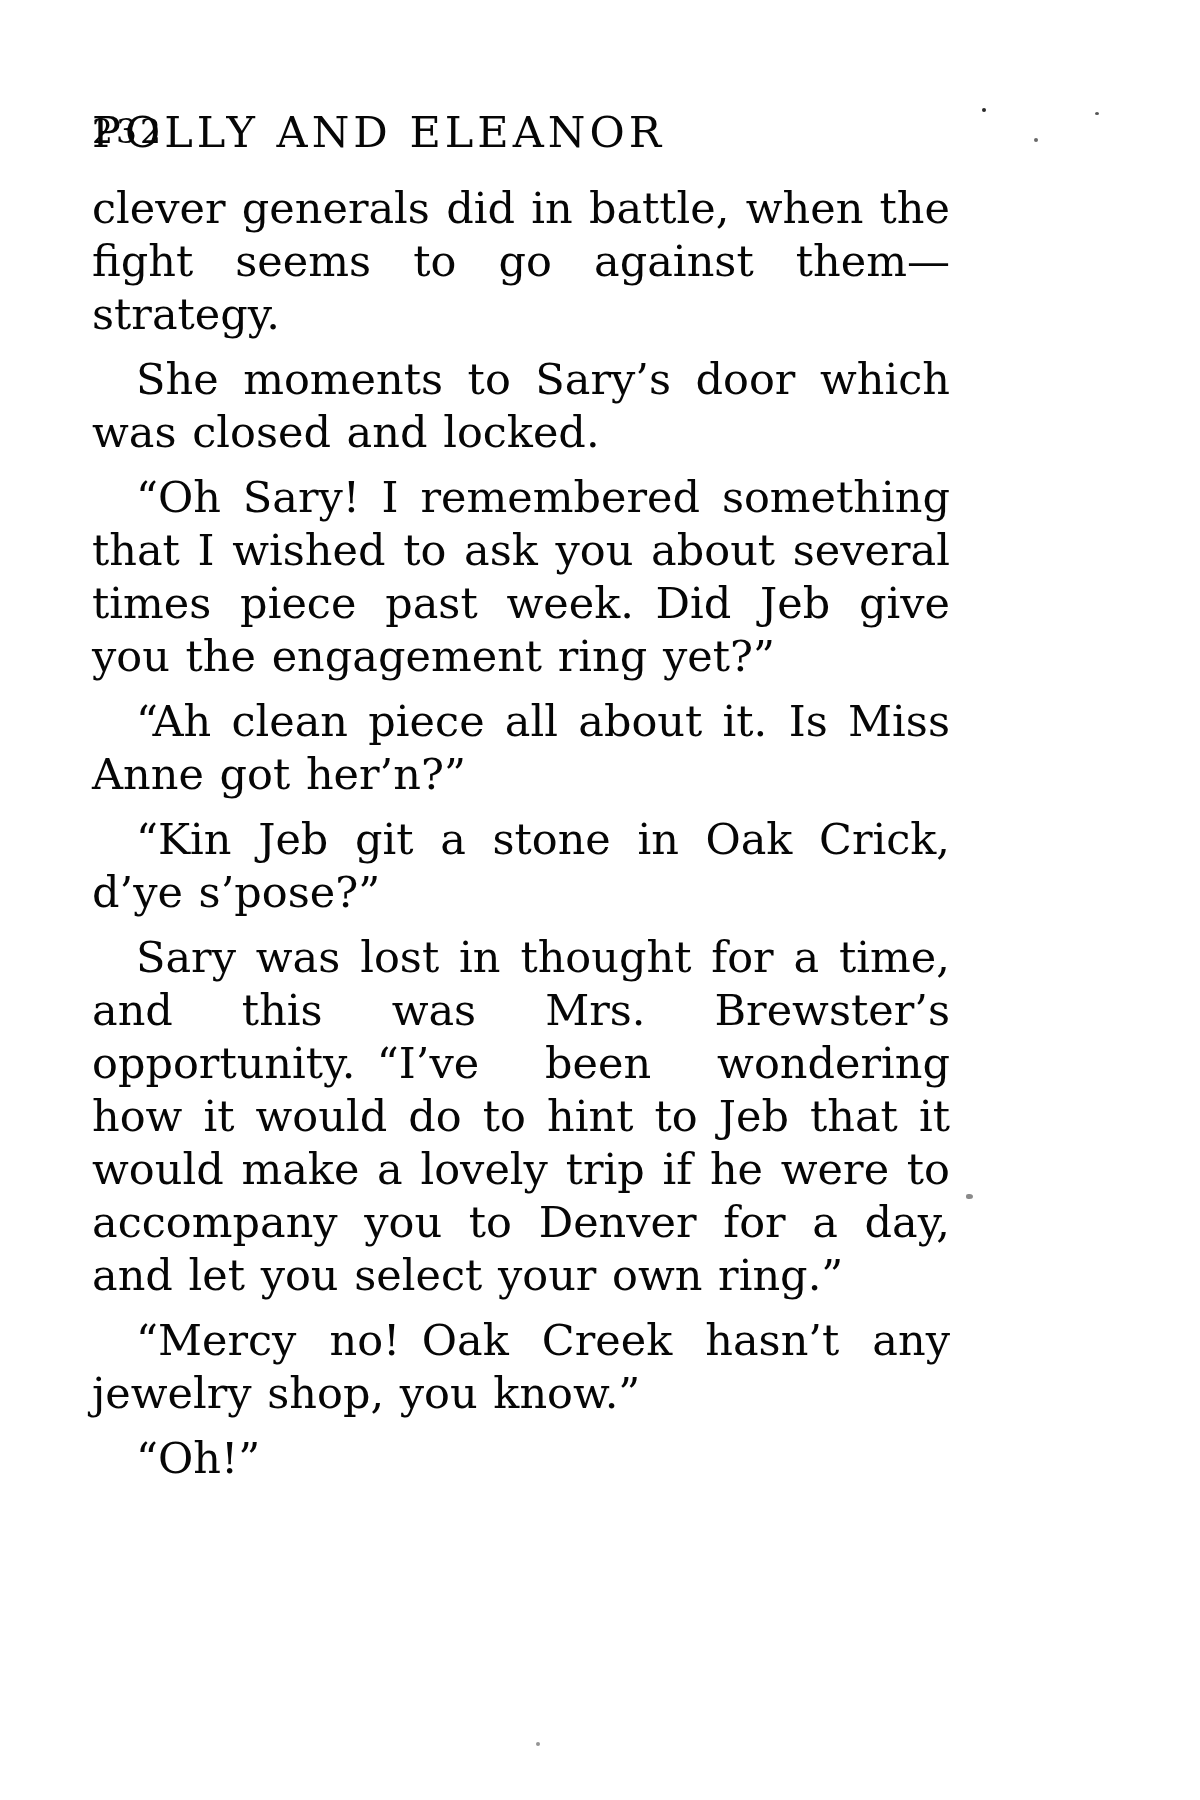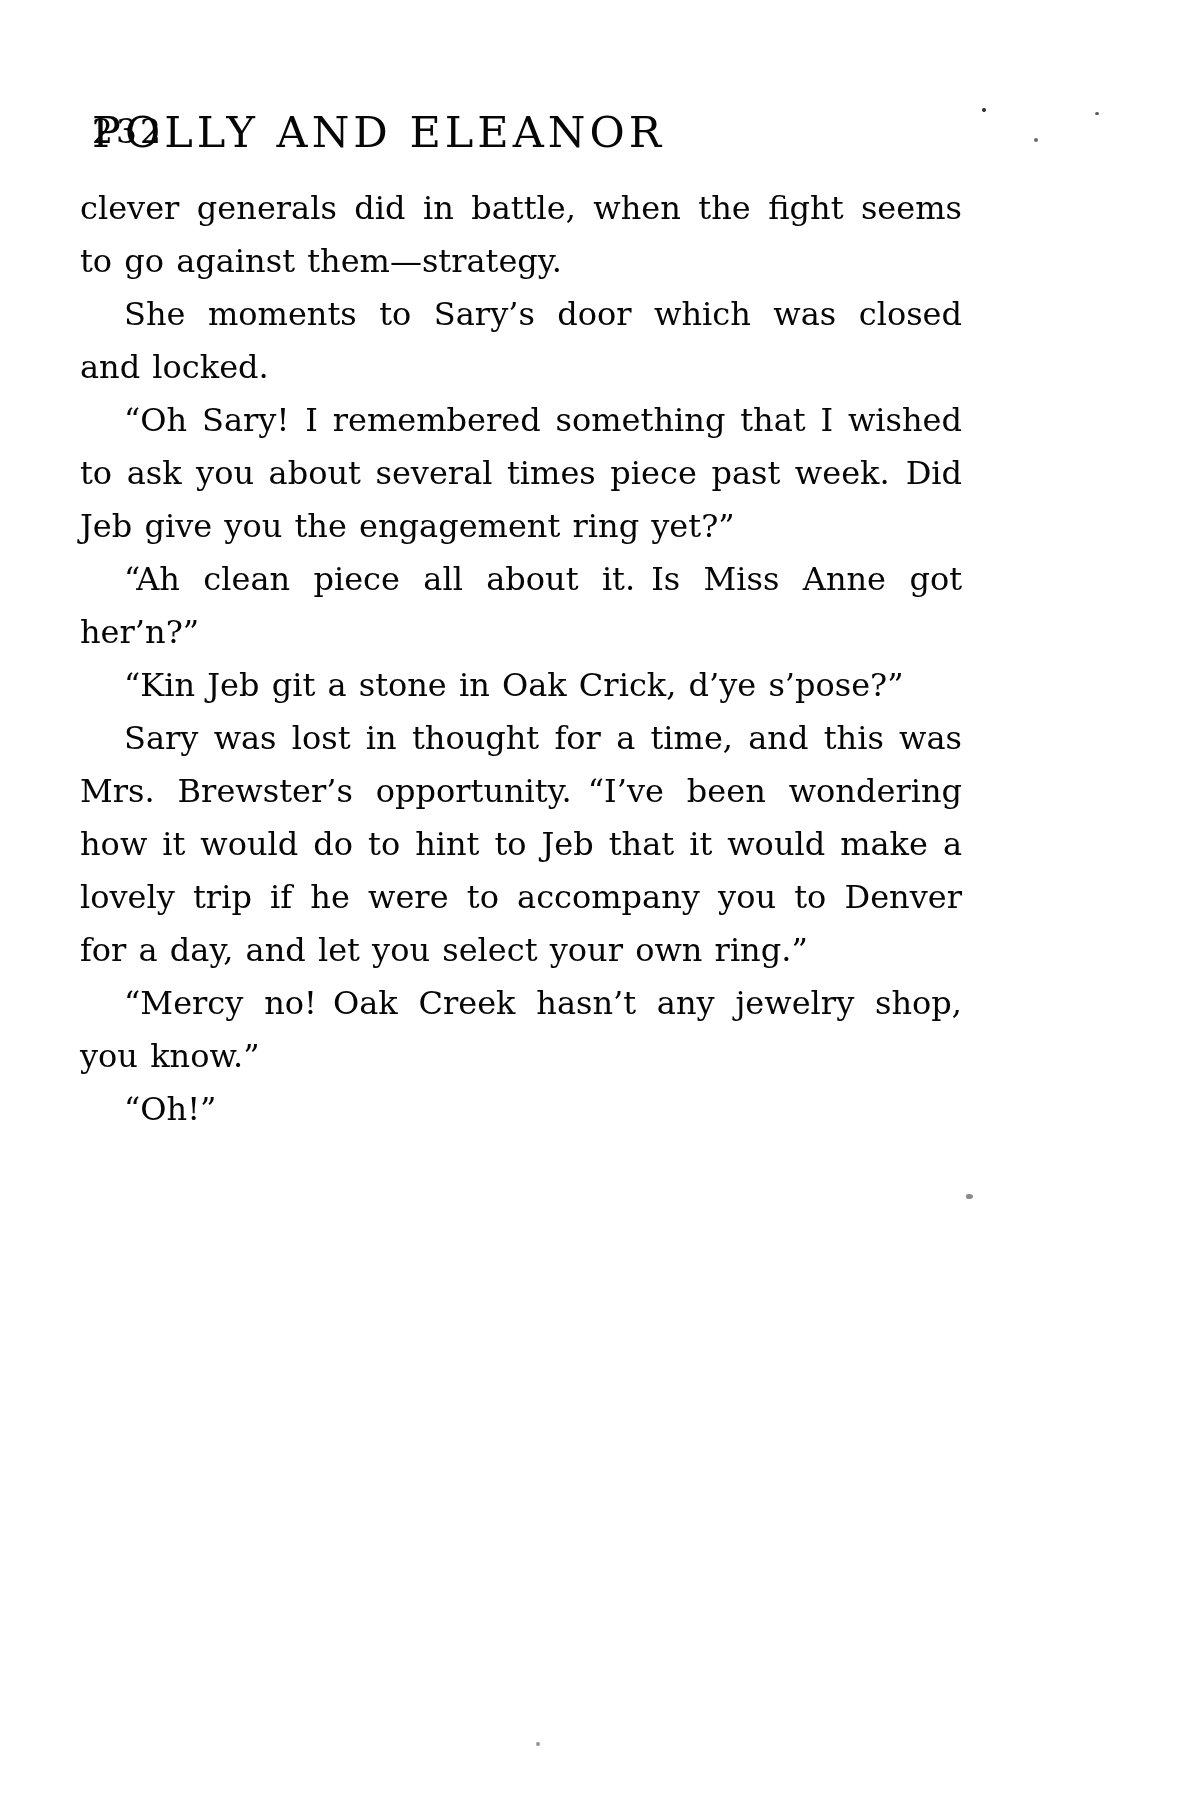--- a/index.html
+++ b/index.html
@@ -41,22 +41,22 @@
     line-height: 1;
   }
   .running-title {
     text-align: left;
     font-size: 43px;
     letter-spacing: 4px;
     line-height: 52px;
     white-space: nowrap;
   }
   .body-text p {
-    margin: 0;
-    font-size: 32px;
+    margin: 12px;
+    font-size: 43px;
     line-height: 53px;
     text-align: justify;
     text-align-last: left;
     word-spacing: 2px;
   }
   .body-text p.indent {
     text-indent: 44px;
   }
   .speckle {
     position: absolute;

